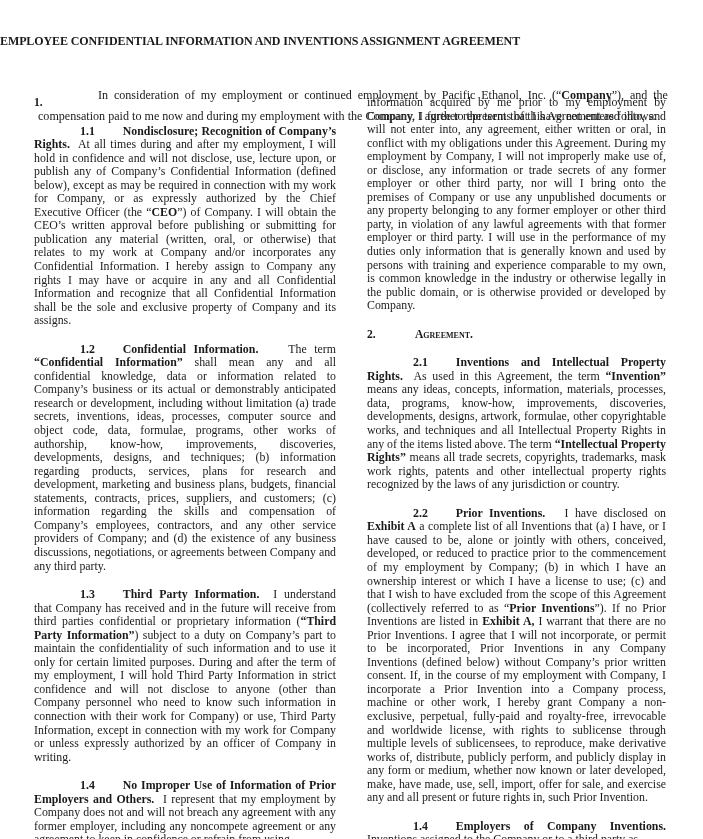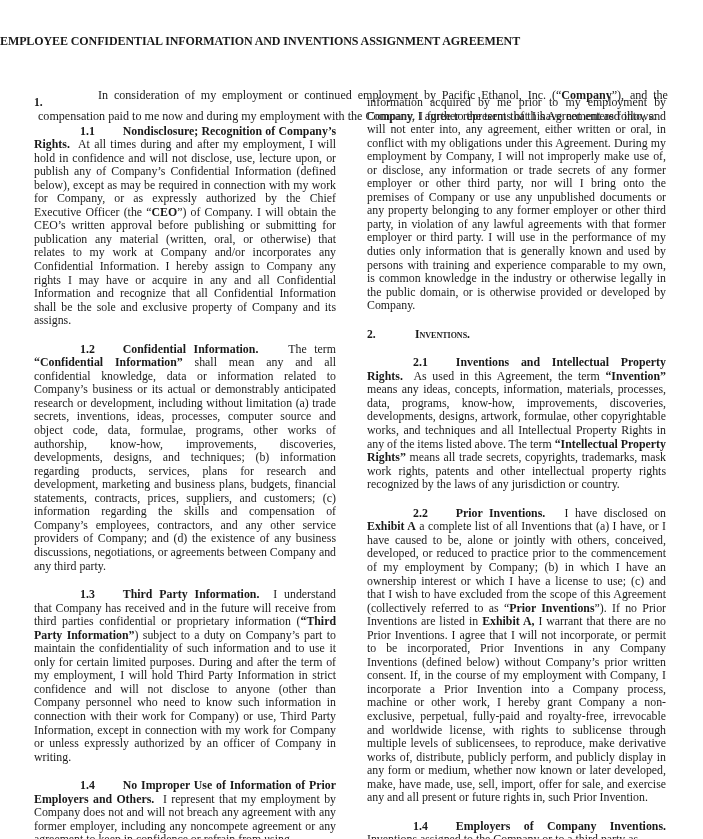--- a/index.html
+++ b/index.html
@@ -61,21 +61,21 @@
     <p class="para"><span class="indent"></span><b>1.4</b><span class="indent" style="width:28px"></span><b>No Improper Use of Information of Prior Employers and Others.</b>&nbsp; <span>I represent that my employment by Company does not and will not breach any agreement with any former employer, including any noncompete agreement or any agreement to keep in confidence or refrain from using</span></p>
   </div>
 
   <div class="col right">
 
     <p class="para">information acquired by me prior to my employment by Company.  I further represent that I have not entered into, and will not enter into, any agreement, either written or oral, in conflict with my obligations under this Agreement.  During my employment by Company, I will not improperly make use of, or disclose, any information or trade secrets of any former employer or other third party, nor will I bring onto the premises of Company or use any unpublished documents or any property belonging to any former employer or other third party, in violation of any lawful agreements with that former employer or third party.  I will use in the performance of my duties only information that is generally known and used by persons with training and experience comparable to my own, is common knowledge in the industry or otherwise legally in the public domain, or is otherwise provided or developed by Company.</p>
     <div class="gap2"></div>
 
     <div class="heading">
       <span class="num">2.</span>
-      <span class="hlabel">Inventions.</span>
+      <span class="hlabel">Agreement.</span>
     </div>
     <div class="gap2"></div>
 
     <p class="para"><span class="indent"></span><b>2.1</b><span class="indent" style="width:28px"></span><b>Inventions and Intellectual Property Rights.</b>&nbsp; <span>As used in this Agreement, the term </span><b>“Invention”</b><span> means any ideas, concepts, information, materials, processes, data, programs, know-how, improvements, discoveries, developments, designs, artwork, formulae, other copyrightable works, and techniques and all Intellectual Property Rights in any of the items listed above.  The term </span><b>“Intellectual Property Rights”</b><span> means all trade secrets, copyrights, trademarks, mask work rights, patents and other intellectual property rights recognized by the laws of any jurisdiction or country.</span></p>
     <div class="gap2"></div>
 
     <p class="para"><span class="indent"></span><b>2.2</b><span class="indent" style="width:28px"></span><b>Prior Inventions.</b>&nbsp;&nbsp; <span>I have disclosed on </span><b>Exhibit A</b><span> a complete list of all Inventions that (a) I have, or I have caused to be, alone or jointly with others, conceived, developed, or reduced to practice prior to the commencement of my employment by Company; (b) in which I have an ownership interest or which I have a license to use; (c) and that I wish to have excluded from the scope of this Agreement (collectively referred to as “</span><b>Prior Inventions</b><span>”).  If no Prior Inventions are listed in </span><b>Exhibit A,</b><span> I warrant that there are no Prior Inventions.  I agree that I will not incorporate, or permit to be incorporated, Prior Inventions in any Company Inventions (defined below) without Company’s prior written consent. If, in the course of my employment with Company, I incorporate a Prior Invention into a Company process, machine or other work, I hereby grant Company a non-exclusive, perpetual, fully-paid and royalty-free, irrevocable and worldwide license, with rights to sublicense through multiple levels of sublicensees, to reproduce, make derivative works of, distribute, publicly perform, and publicly display in any form or medium, whether now known or later developed, make, have made, use, sell, import, offer for sale, and exercise any and all present or future rights in, such Prior Invention.</span></p>
     <div class="gap2"></div>
 
     <p class="para"><span class="indent"></span><b>1.4</b><span class="indent" style="width:28px"></span><b>Employers of Company Inventions.</b> <span>Inventions assigned to the Company or to a third party as</span></p>

